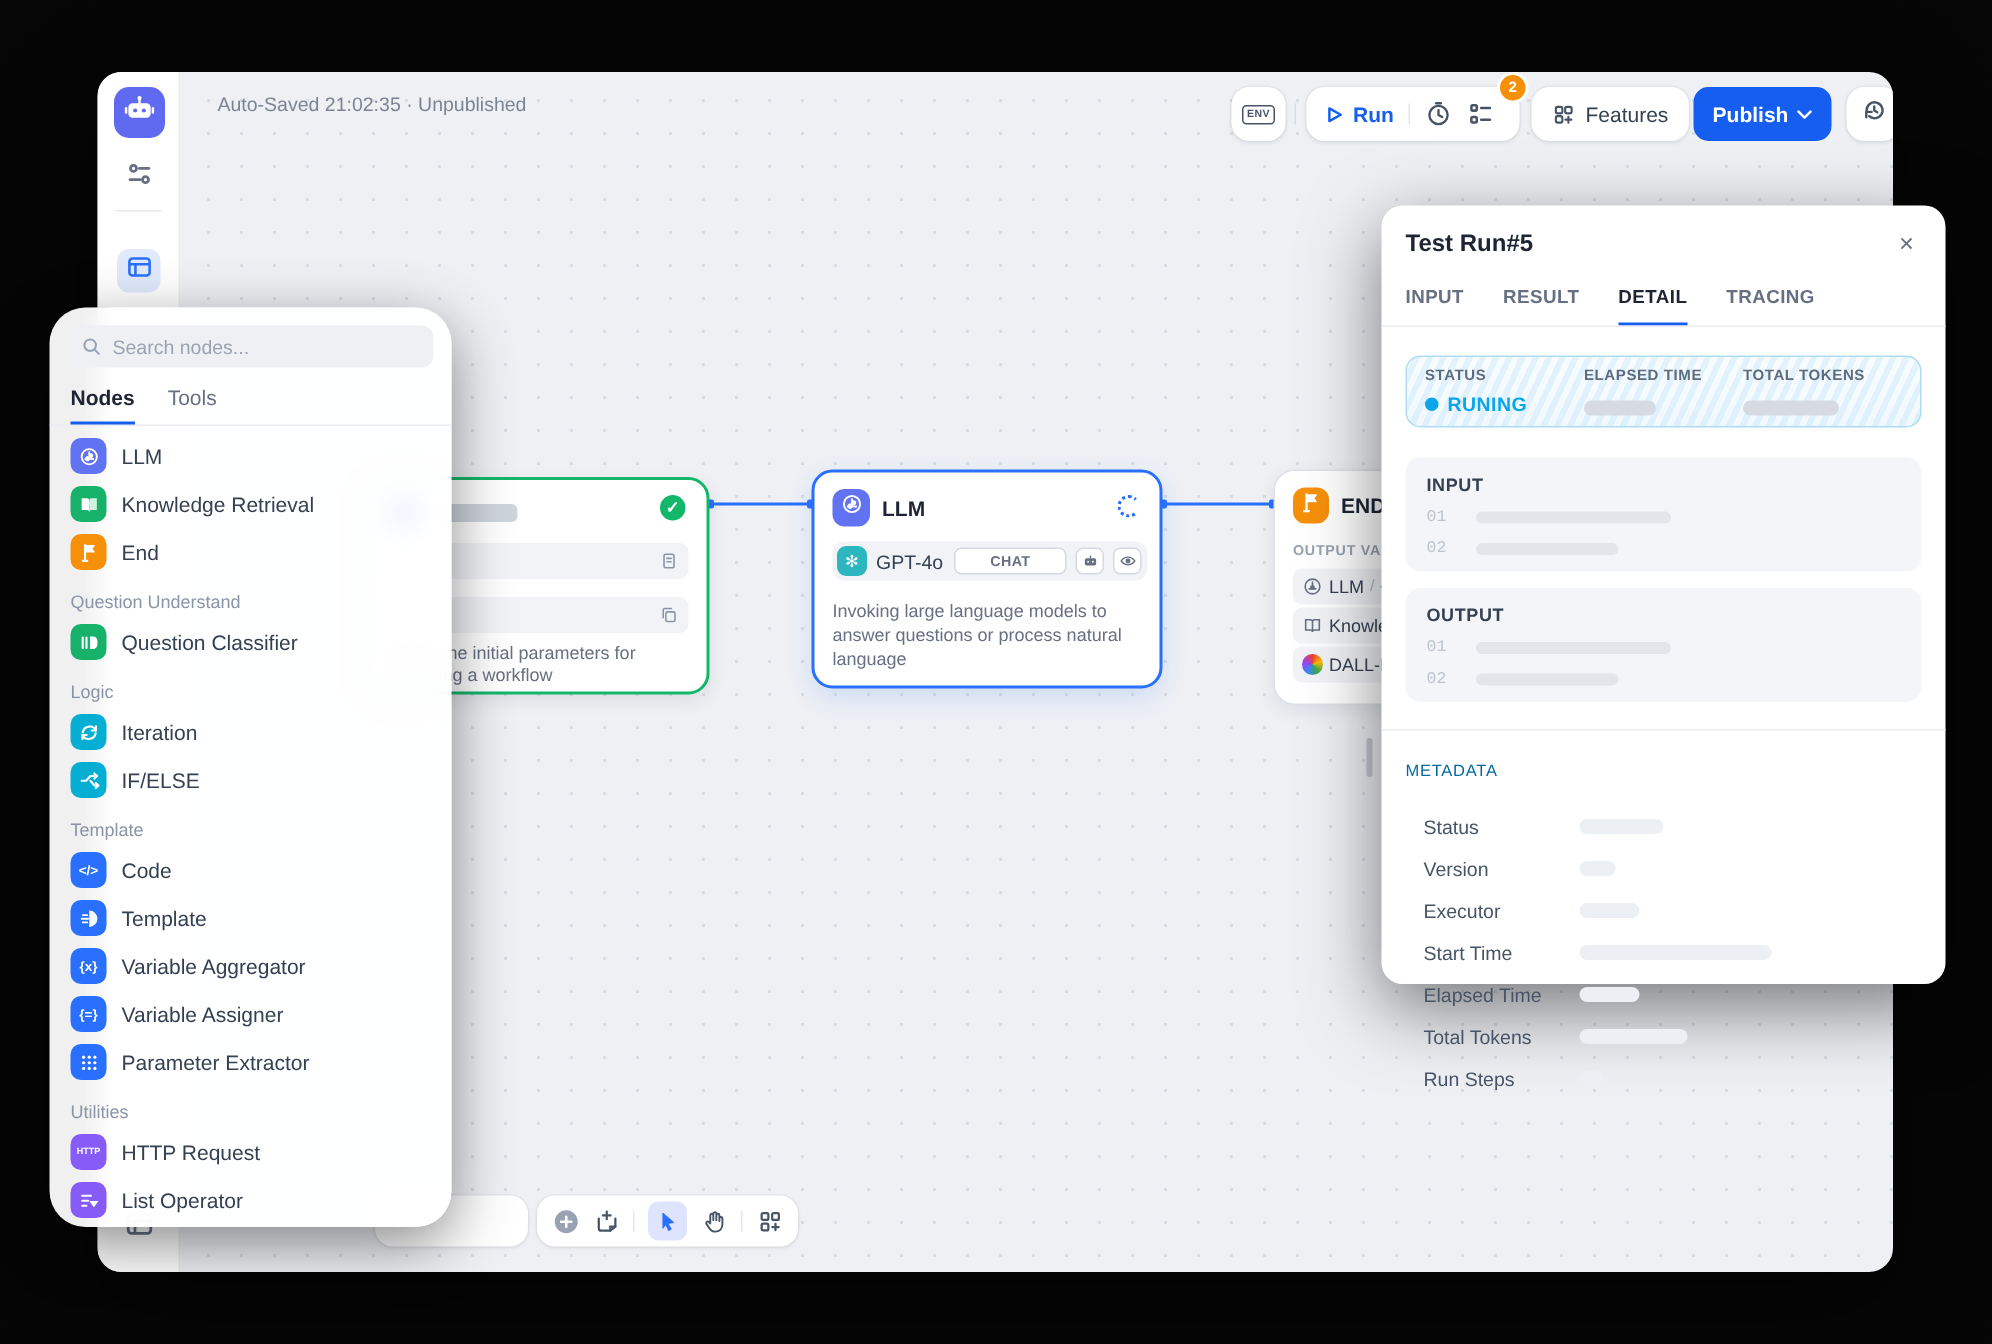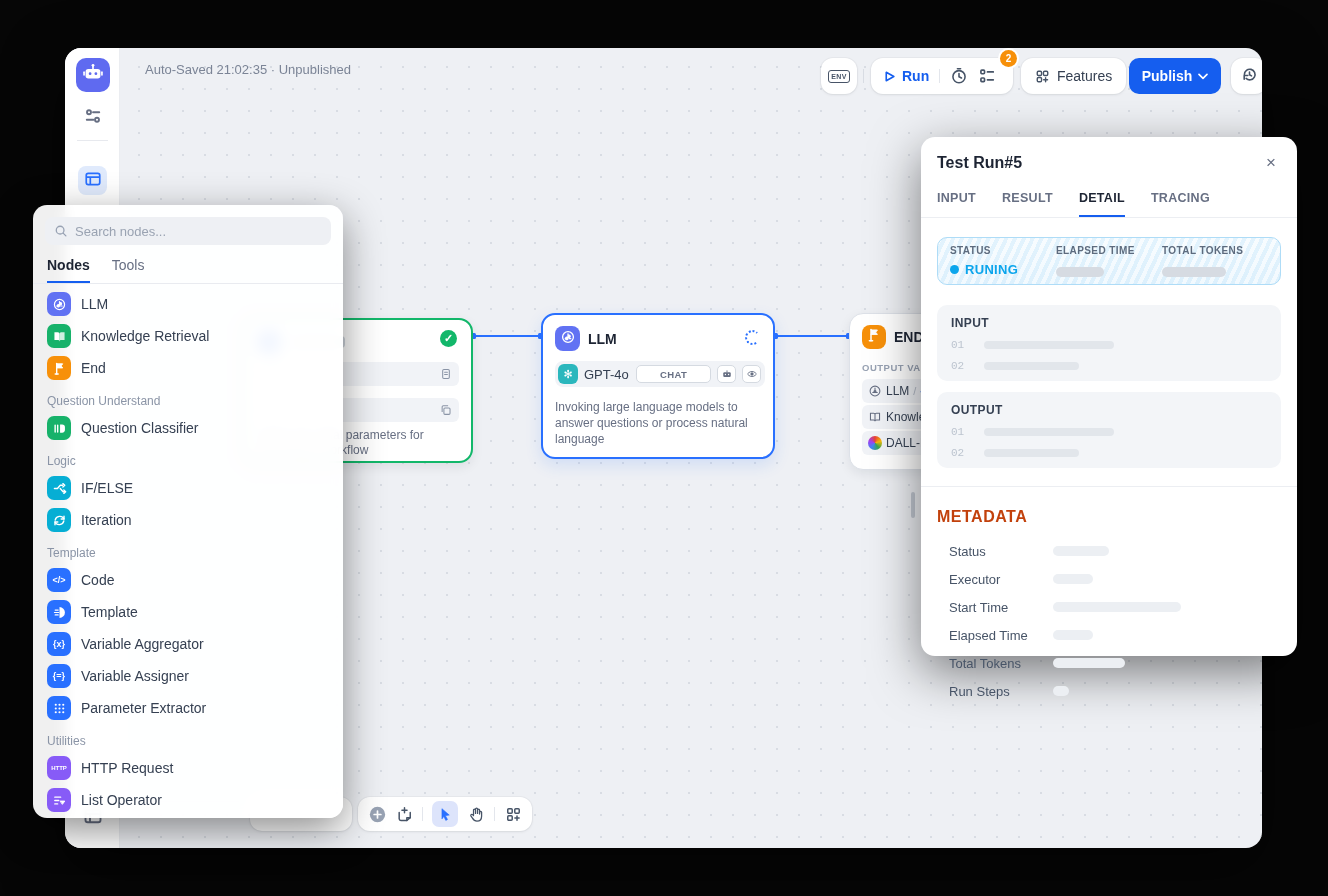--- a/index.html
+++ b/index.html
@@ -87,21 +87,21 @@
 
   
   .hidden-pill { position:absolute; left:185px; top:749px; width:102px; height:34px; }
   .canvas-toolbar { position:absolute; left:293px; top:749px; height:34px; padding:0 10px; gap:9px; border-radius:12px; }
   .ct-ic { width:18px; height:18px; color:#475467; display:flex; align-items:center; justify-content:center; }
   .ct-ic svg { width:17px; height:17px; }
   .ct-active { width:26px; height:26px; background:#dde4fb; border-radius:7px; color:#2970ff; }
   .ct-active svg { width:15px; height:15px; }
 
   
-  .node-panel { position:absolute; left:33px; top:205px; width:310px; height:613px; background:rgba(255,255,255,.94); backdrop-filter:blur(7px); border-radius:14px; box-shadow:0 12px 40px rgba(0,0,0,.45); z-index:20; overflow:hidden; }
+  .node-panel { position:absolute; left:33px; top:205px; width:268px; height:613px; background:rgba(255,255,255,.94); backdrop-filter:blur(7px); border-radius:24px; box-shadow:0 12px 40px rgba(0,0,0,.45); z-index:20; overflow:hidden; }
   .search-box { margin:12px 12px 0; height:28px; background:#eef0f4; border-radius:8px; display:flex; align-items:center; gap:7px; padding:0 9px; color:#98a2b3; }
   .search-box svg { width:14px; height:14px; flex:none; }
   .search-box input { border:none; background:transparent; outline:none; font-size:13px; color:#354052; width:100%; font-family:"Liberation Sans", sans-serif; }
   .search-box input::placeholder { color:#9aa3b2; }
   .np-tabs { display:flex; gap:22px; padding:12px 14px 0; border-bottom:1px solid #e9ebf0; }
   .np-tab { font-size:14px; padding-bottom:8px; color:#676f83; font-weight:500; }
   .np-tab.active { color:#1d2433; font-weight:700; border-bottom:2px solid #155eef; }
   .np-list { padding:4px 6px 8px; }
   .np-section { font-size:12px; color:#8a94a6; padding:10px 8px 4px; }
   .np-item { display:flex; align-items:center; gap:10px; height:32px; padding:0 8px; border-radius:8px; }
@@ -131,21 +131,21 @@
 
   .io-box { position:absolute; left:16px; width:344px; height:76px; background:#f3f5f8; border-radius:10px; padding:11px 14px; }
   .io-input { top:168px; } .io-output { top:255px; }
   .io-label { font-size:12px; font-weight:700; letter-spacing:.4px; color:#354052; }
   .io-line { display:flex; align-items:center; gap:20px; margin-top:9px; }
   .io-num { font-size:11px; color:#bcc4cf; font-family:"Liberation Mono", monospace; }
   .io-bar { height:8px; border-radius:4px; background:#e2e6eb; }
   .io-bar.w1 { width:130px; } .io-bar.w2 { width:95px; }
 
   .rp-divider { position:absolute; left:0; top:349px; width:100%; height:1px; background:#eceef2; }
-  .meta-label { position:absolute; left:16px; top:371px; font-size:16px; font-weight:700; letter-spacing:.5px; color:#c2410c; }
+  .meta-label { position:absolute; left:16px; top:371px; font-size:11px; font-weight:400; letter-spacing:.5px; color:#0369a1; }
   .meta-rows { position:absolute; left:28px; top:400px; width:330px; }
   .meta-row { display:flex; align-items:center; height:28px; }
   .meta-row .ml { width:104px; font-size:13px; color:#475467; }
   .meta-row .skel { background:#eceff3; }
 </style>
 </head>
 <body>
 
 <div class="app-window">
   <div class="canvas-dots"></div>
@@ -449,34 +449,34 @@
             <rect x="5.3" y="3.6" width="1.5" height="8.8" rx=".75"></rect>
             <path d="M8.6 3.6h2.2a3 3 0 0 1 3 3v2.8a3 3 0 0 1-3 3H8.6z"></path>
           </svg>
         </div>
         <span class="np-label">Question Classifier</span>
       </div>
       <div class="np-section">Logic</div>
       <div class="np-item">
         <div class="np-ic" style="background: rgb(6, 174, 212);">
           <svg viewBox="0 0 16 16" fill="none" stroke="#fff" stroke-width="1.5" stroke-linecap="round" stroke-linejoin="round">
+            <path d="M12.8 6.4a5 5 0 0 0-9.4 1.2M3.2 9.6a5 5 0 0 0 9.4-1.2"></path>
+            <path d="M12.8 3.4v3h-3M3.2 12.6v-3h3"></path>
+          </svg>
+        </div>
+        <span class="np-label">Iteration</span>
+      </div>
+      <div class="np-item">
+        <div class="np-ic" style="background: rgb(6, 174, 212);">
+          <svg viewBox="0 0 16 16" fill="none" stroke="#fff" stroke-width="1.5" stroke-linecap="round" stroke-linejoin="round">
             <path d="M2.6 8h3.2l3-3.4h2.6M8.8 8l3 3.4h1.6"></path>
             <path d="M11.6 2.8l2 1.8-2 1.8M12.6 9.6l2 1.8-2 1.8"></path>
           </svg>
         </div>
         <span class="np-label">IF/ELSE</span>
-      </div>
-      <div class="np-item">
-        <div class="np-ic" style="background: rgb(6, 174, 212);">
-          <svg viewBox="0 0 16 16" fill="none" stroke="#fff" stroke-width="1.5" stroke-linecap="round" stroke-linejoin="round">
-            <path d="M12.8 6.4a5 5 0 0 0-9.4 1.2M3.2 9.6a5 5 0 0 0 9.4-1.2"></path>
-            <path d="M12.8 3.4v3h-3M3.2 12.6v-3h3"></path>
-          </svg>
-        </div>
-        <span class="np-label">Iteration</span>
       </div>
       <div class="np-section">Template</div>
       <div class="np-item">
         <div class="np-ic" style="background: rgb(41, 112, 255);">
           <span class="tglyph">&lt;/&gt;</span>
         </div>
         <span class="np-label">Code</span>
       </div>
       <div class="np-item">
         <div class="np-ic" style="background: rgb(41, 112, 255);">
@@ -590,20 +590,24 @@
   </div>
 
   <div class="rp-divider"></div>
   <div class="meta-label">METADATA</div>
   <div class="meta-rows" id="meta-rows">
       <div class="meta-row">
         <div class="ml">Status</div>
         <div class="skel" style="width: 56px;"></div>
       </div>
       <div class="meta-row">
+        <div class="ml">Version</div>
+        <div class="skel" style="width: 24px;"></div>
+      </div>
+      <div class="meta-row">
         <div class="ml">Executor</div>
         <div class="skel" style="width: 40px;"></div>
       </div>
       <div class="meta-row">
         <div class="ml">Start Time</div>
         <div class="skel" style="width: 128px;"></div>
       </div>
       <div class="meta-row">
         <div class="ml">Elapsed Time</div>
         <div class="skel" style="width: 40px;"></div>

